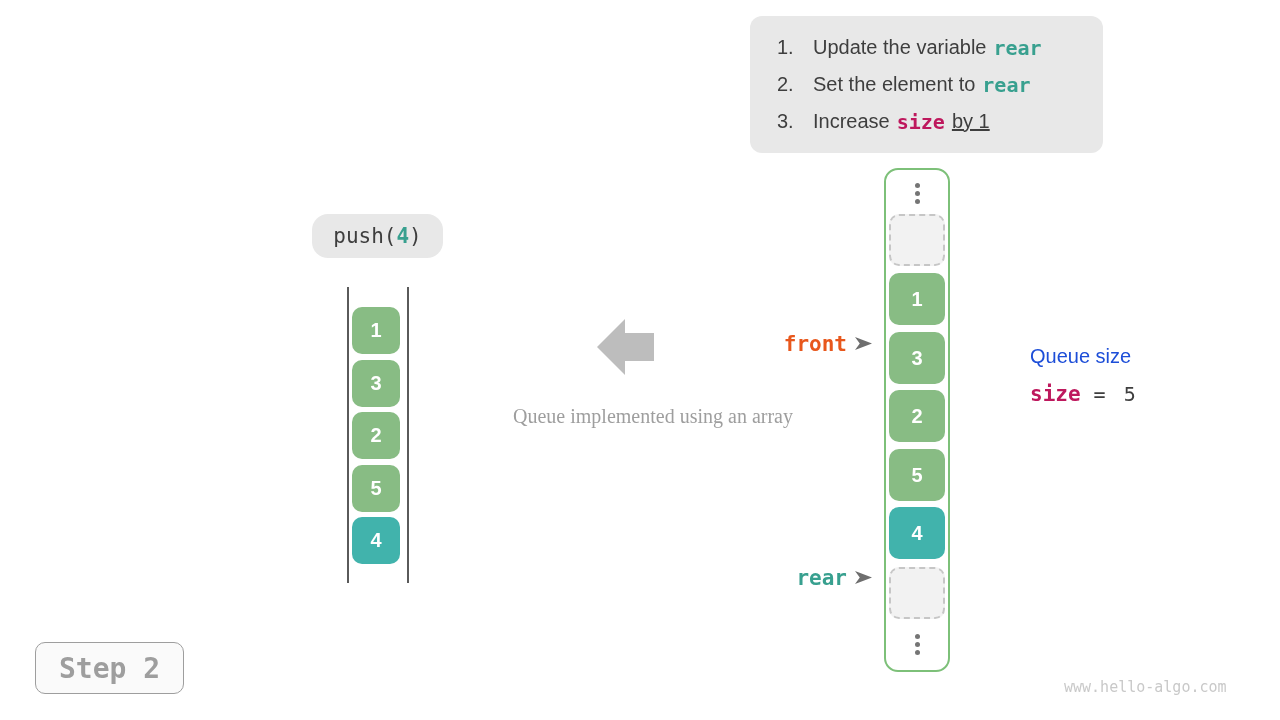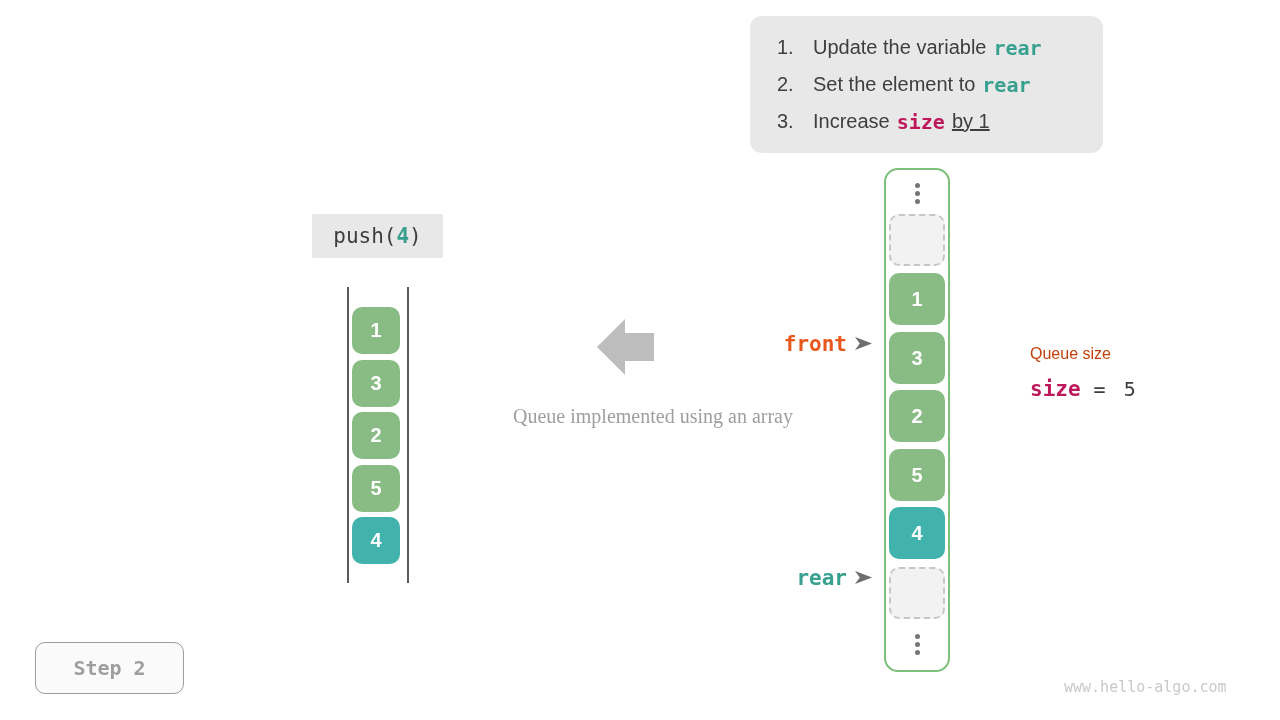--- a/index.html
+++ b/index.html
@@ -13,21 +13,21 @@
             background:#e8e8e8;border-radius:12px;padding:13px 0 0 27px;box-sizing:border-box;}
   .info-row{display:flex;height:37px;align-items:center;font-size:20px;color:#3e3e3e;}
   .info-num{width:36px;flex:0 0 36px;}
   .code{font-family:"DejaVu Sans Mono",monospace;font-weight:bold;margin-left:7px;}
   .code-teal{color:#38a08f;}
   .code-blue{color:#be185d;}
   .after{margin-left:7px;text-decoration:underline;}
 
   
   .push-box{position:absolute;left:312px;top:214px;width:131px;height:44px;background:#e8e8e8;
-            border-radius:1px;display:flex;align-items:center;justify-content:center;
+            border-radius:16px;display:flex;align-items:center;justify-content:center;
             font-size:21px;}
   .push-box .code{margin-left:0;}
 
   
   .vline{position:absolute;top:287px;width:2px;height:296px;background:#5a5a5a;}
   .vline-left{left:347px;}
   .vline-right{left:407px;}
   .stack{position:absolute;left:352px;top:307px;display:flex;flex-direction:column;gap:5.5px;}
   .scell{width:48px;height:47px;border-radius:10px;display:flex;align-items:center;
          justify-content:center;color:#ffffff;font-size:20px;font-weight:bold;}
@@ -64,30 +64,30 @@
   .pointer-front{top:286px;}
   .pointer-rear{top:520px;}
   .ptr-label{font-family:"DejaVu Sans Mono",monospace;font-weight:bold;font-size:21px;}
   .front-color{color:#e8571c;}
   .rear-color{color:#38a08f;}
   .ptr-arrow{display:block;width:17px;height:13px;background:#6e6e6e;
              clip-path:polygon(0 0,100% 50%,0 100%,28% 50%);}
 
   
   .qsize{position:absolute;left:1030px;top:345px;}
-  .qsize-title{font-size:16px;color:#c2410c;}
+  .qsize-title{font-size:20px;color:#1d4ed8;}
   .qsize-line{margin-top:14px;display:flex;align-items:baseline;font-size:20px;}
   .qsize-line .code-blue{font-size:21px;font-family:"DejaVu Sans Mono",monospace;font-weight:bold;}
   .qsize-line .eq{margin-left:13px;margin-right:18px;}
 
   
   .step-box{position:absolute;left:35px;top:642px;width:147px;height:50px;background:#fafafa;
             border:1.5px solid #9e9e9e;border-radius:10px;display:flex;align-items:center;
             justify-content:center;font-family:"DejaVu Sans Mono",monospace;font-weight:bold;
-            font-size:20px;color:#9e9e9e;}
+            font-size:28px;color:#9e9e9e;}
 
   
   .watermark{position:absolute;left:1064px;top:678px;font-family:"DejaVu Sans Mono",monospace;
              font-size:15px;color:#c9c9c9;}
 </style>
 </head>
 <body>
 
 <div class="stage">
 

